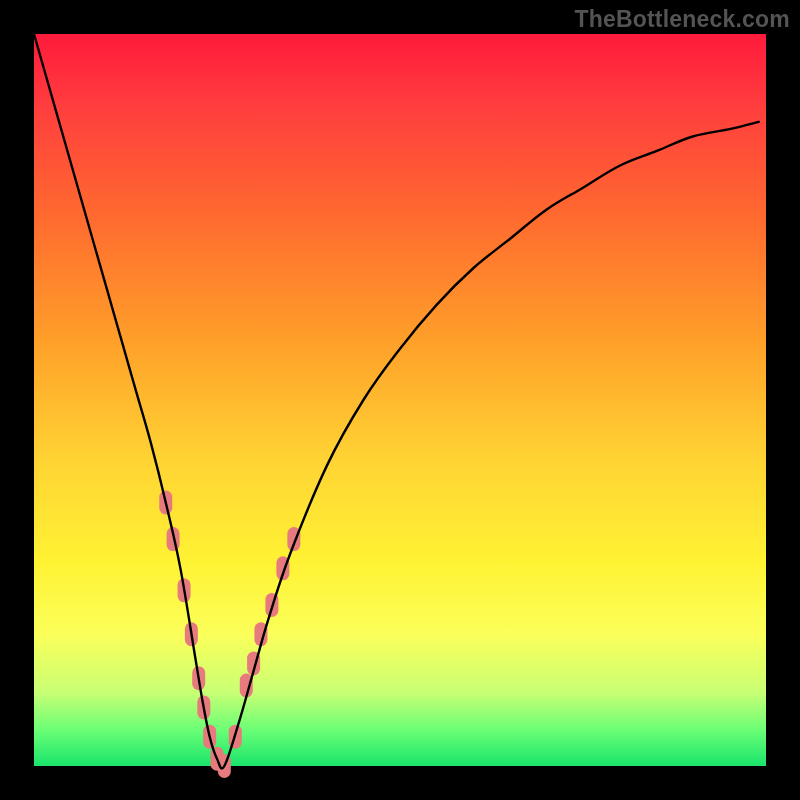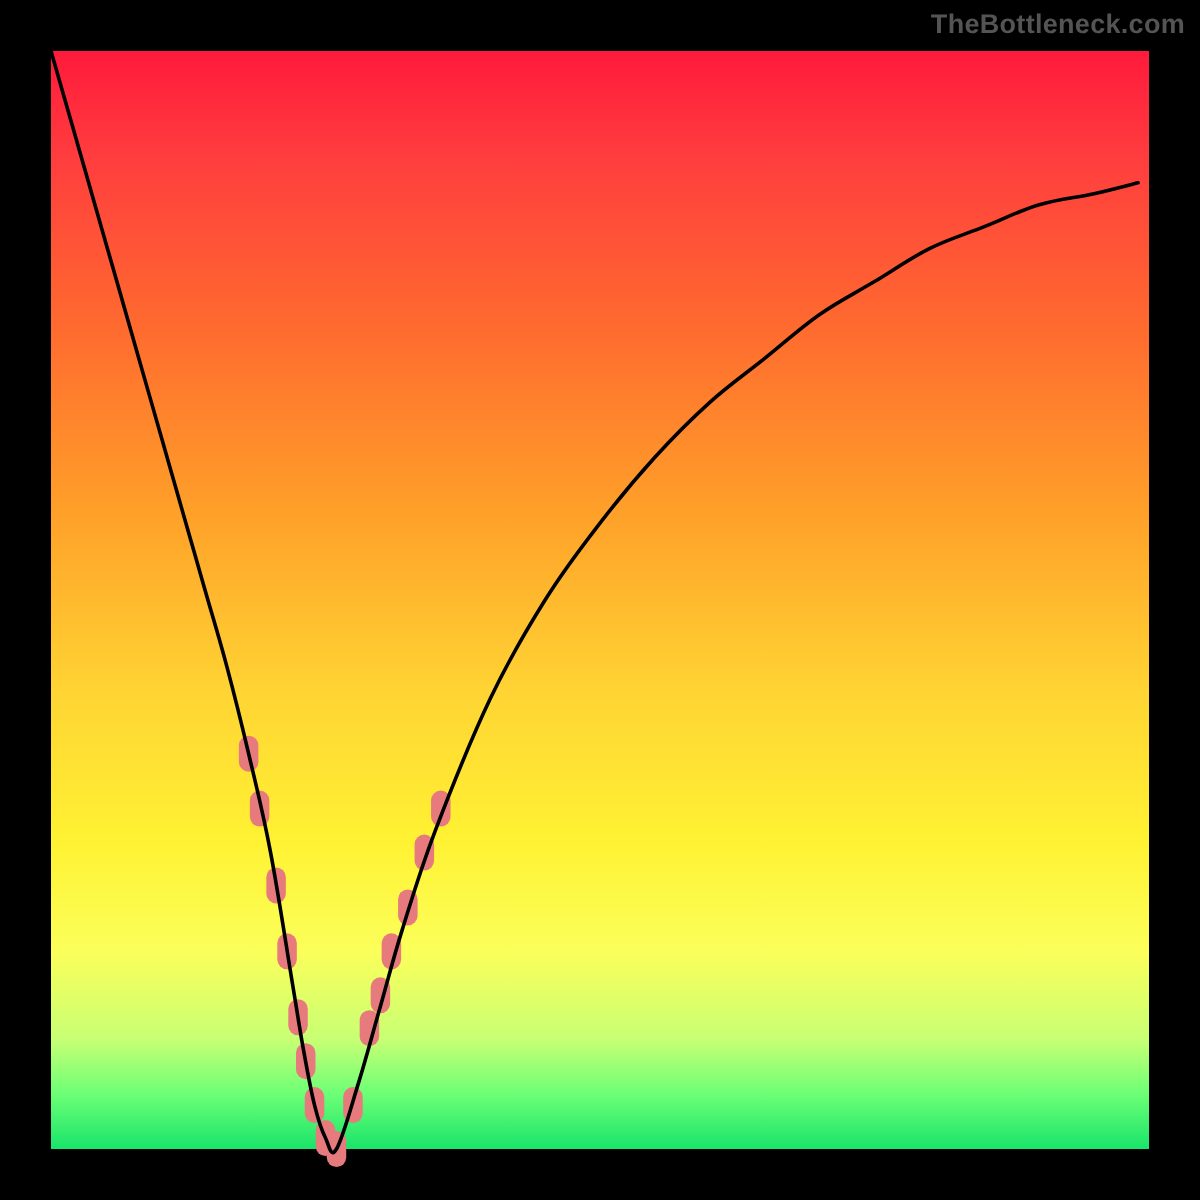--- a/index.html
+++ b/index.html
@@ -35,21 +35,21 @@
       #fbff5a 82%,
       #c8ff74 90%,
       #6cff76 95%,
       #19e46a 100%);
   }
   .watermark {
     position: absolute;
     top: 6px;
     right: 10px;
     color: #545454;
-    font-size: 18px;
+    font-size: 23px;
     font-weight: 600;
     letter-spacing: 0.2px;
     user-select: none;
   }
   svg.curve {
     position: absolute;
     left: 0;
     top: 0;
     width: 732px;
     height: 732px;

